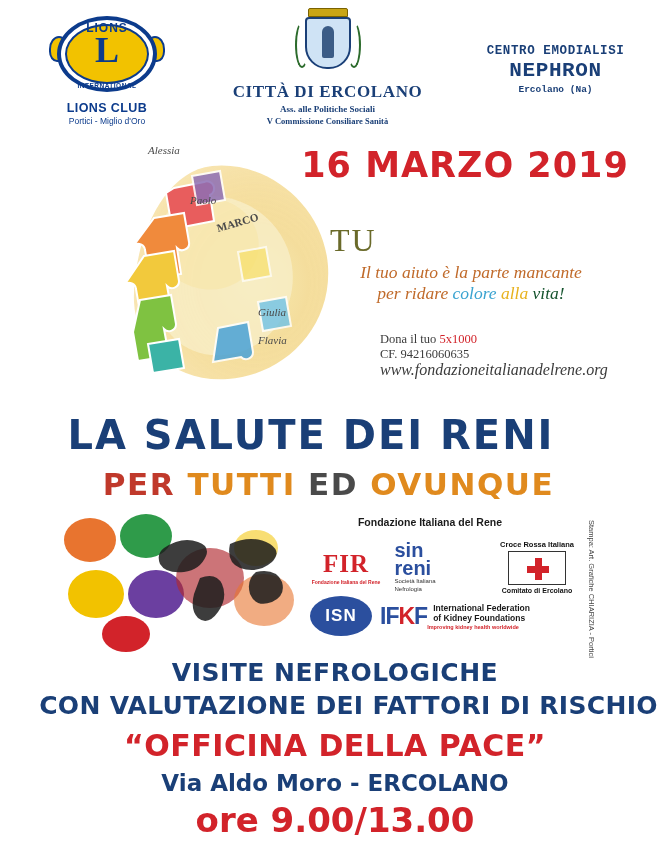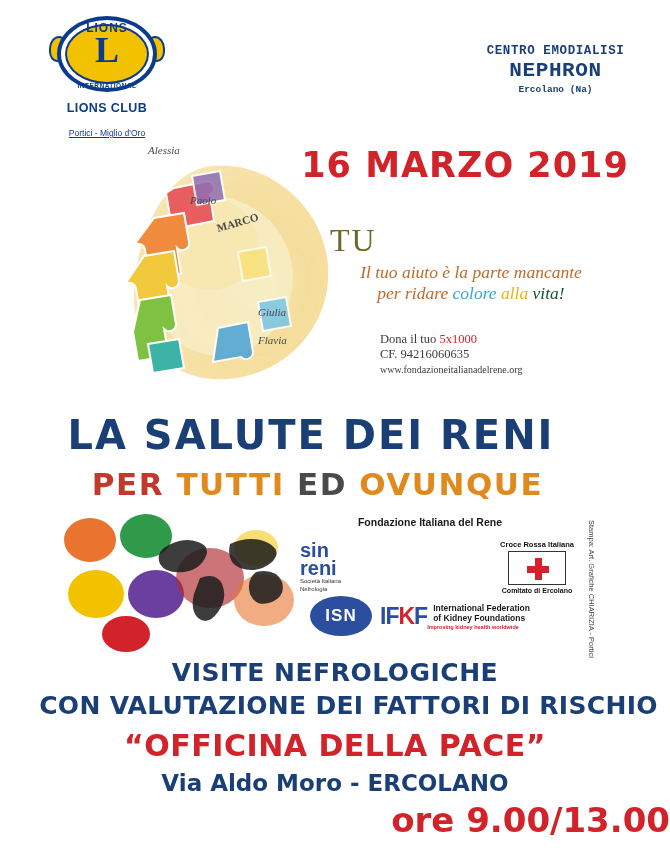--- a/index.html
+++ b/index.html
@@ -72,21 +72,21 @@
     border-radius: 50% 50% 40% 40%;
   }
   .lions-badge .lion-left { left: -4px; }
   .lions-badge .lion-right { right: -4px; }
   .lions-name {
     margin-top: 5px;
     font-size: 12.5px; font-weight: bold; color: #0c3b8c;
     letter-spacing: .4px;
   }
   .lions-sub {
-    font-size: 8.5px; color: #0c3b8c; margin-top: 13px; text-decoration: underline;
+    font-size: 8.5px; color: #0c3b8c; margin-top: 1px;
   }
 
   
   .comune-wrap { width: 250px; text-align: center; padding-top: 0px; }
   .crest {
     width: 58px; height: 72px; margin: 0 auto;
     position: relative;
   }
   .crest .crown {
     position: absolute; top: 0; left: 9px;
@@ -195,35 +195,35 @@
 
   .dona {
     position: absolute;
     left: 380px; top: 332px; width: 250px;
     font-family: "Liberation Serif", serif;
     font-size: 12.5px;
     color: #3b3b3b;
     line-height: 15px;
   }
   .dona .red { color: #d2232a; }
-  .dona .site { font-size: 10px; }
+  .dona .site { font-size: 16px; font-style: italic; }
 
   
   .main-title {
     position: absolute;
     left: 0; top: 412px; width: 622px;
     text-align: center;
     font-size: 40px; font-weight: bold;
     color: #1a3f77;
     letter-spacing: 2px;
     font-family: "DejaVu Sans", sans-serif;
   }
   .subtitle {
     position: absolute;
-    left: 0; top: 466px; width: 635px;
+    left: 11px; top: 466px; width: 635px;
     text-align: center;
     font-size: 31px; font-weight: bold;
     letter-spacing: 1.5px;
     font-family: "DejaVu Sans", sans-serif;
   }
   .subtitle .s-per     { color: #c0392b; }
   .subtitle .s-tutti   { color: #e08a1e; }
   .subtitle .s-ed      { color: #4a4a4a; }
   .subtitle .s-ovunque { color: #e08a1e; }
 
@@ -345,21 +345,21 @@
     font-family: "DejaVu Sans", sans-serif;
   }
   .bot-l4 {
     position: absolute; left: 0; top: 770px; width: 670px;
     text-align: center;
     font-size: 23px; font-weight: bold; color: #1a3f77;
     font-family: "DejaVu Sans", sans-serif;
   }
   .bot-l5 {
     position: absolute; left: 0; top: 800px; width: 670px;
-    text-align: right;
+    text-align: center;
     font-size: 34px; font-weight: bold; color: #d2232a;
     font-family: "DejaVu Sans", sans-serif;
   }
 </style>
 </head>
 <body>
 
 <div class="header">
 
   <div class="lions-wrap">
@@ -369,20 +369,33 @@
       <div class="oval"></div>
       <div class="oval-inner"></div>
       <div class="lions-top">LIONS</div>
       <div class="lions-l">L</div>
       <div class="lions-bottom">INTERNATIONAL</div>
     </div>
     <div class="lions-name">LIONS CLUB</div>
     <div class="lions-sub">Portici - Miglio d'Oro</div>
   </div>
 
+  <div class="comune-wrap">
+    <div class="crest">
+      <div class="crown"></div>
+      <div class="shield">
+        <div class="figure"></div>
+      </div>
+      <div class="wreath-l"></div>
+      <div class="wreath-r"></div>
+    </div>
+    <div class="comune-title">CITTÀ DI ERCOLANO</div>
+    <div class="comune-l2">Ass. alle Politiche Sociali</div>
+    <div class="comune-l3">V Commissione Consiliare Sanità</div>
+  </div>
 
   <div class="nephron-wrap">
     <div class="nephron-l1">CENTRO EMODIALISI</div>
     <div class="nephron-l2">NEPHRON</div>
     <div class="nephron-l3">Ercolano (Na)</div>
   </div>
 </div>
 
 <svg class="kidney-art" viewBox="0 0 300 265">
   <defs>
@@ -460,20 +473,24 @@
     <path d="M170,36 q22,-10 40,0 q12,8 2,18 q-14,12 -32,6 q-14,-6 -10,-24 Z"></path>
     <path d="M196,64 q20,-4 26,10 q4,14 -10,20 q-16,6 -22,-8 q-4,-14 6,-22 Z"></path>
   </g>
 </svg>
 
 <div class="fir-block">
   <div class="fir-t2">Fondazione Italiana del Rene</div>
 </div>
 
 <div class="logo-row1">
+  <div class="logo-fir">
+    <div class="fir-main">FIR</div>
+    <div class="fir-cap">Fondazione Italiana del Rene</div>
+  </div>
 
   <div class="logo-sin">
     <div class="sin-main">sin</div>
     <div class="sin-main">reni</div>
     <div class="sin-sub">Società Italiana</div>
     <div class="sin-sub">Nefrologia</div>
   </div>
 
   <div class="logo-cri">
     <div class="cri-top">Croce Rossa Italiana</div>

